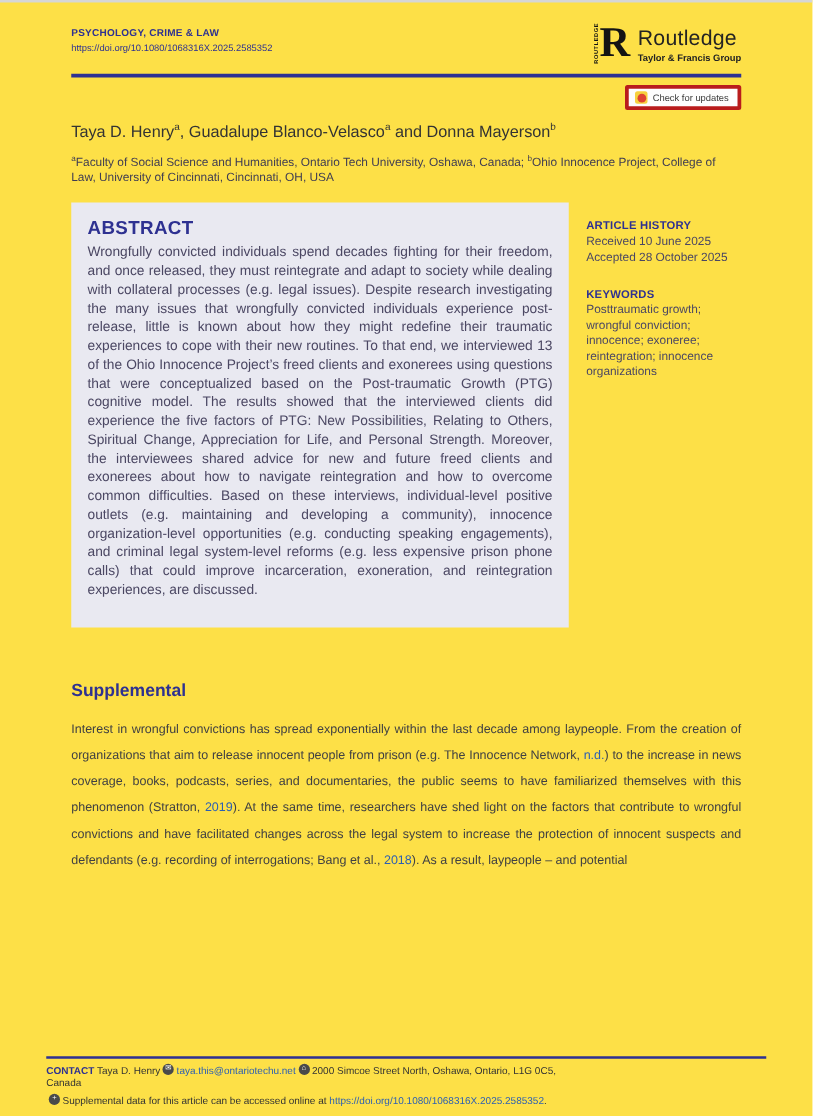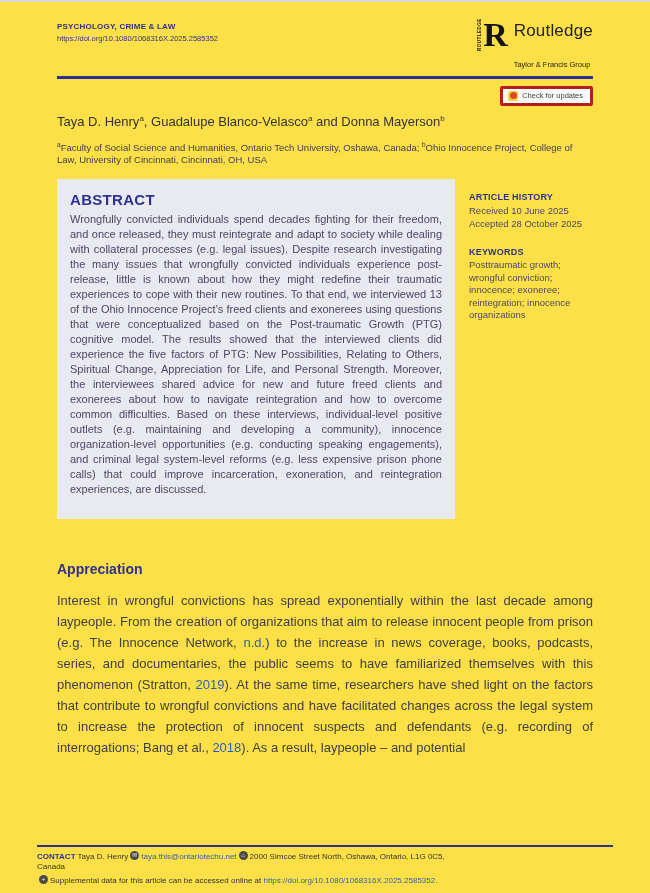--- a/index.html
+++ b/index.html
@@ -20,21 +20,21 @@
   .journal-doi  { font-size:7.5px; color:#2e3191; margin-top:3px; }
   .logo { display:flex; align-items:flex-start; margin-top:-4px; }
   .logo-vert {
     writing-mode:vertical-rl; transform:rotate(180deg);
     font-size:4.5px; letter-spacing:.5px; color:#111; font-weight:bold;
     height:34px; text-align:center; margin-right:1px;
   }
   .logo-r { font-family:"Liberation Serif", serif; font-size:34px; font-weight:bold; color:#141414; line-height:34px; }
   .logo-txt { margin-left:6px; padding-top:3px; }
   .logo-name { font-size:17px; color:#232323; letter-spacing:.2px; }
-  .logo-group { font-size:7.5px; color:#232323; margin-top:19px; }
+  .logo-group { font-size:7.5px; color:#232323; margin-top:1px;font-weight:bold; }
   .hdr-rule { height:3px; background:#2e3192; margin-top:7px; }
   .check-row { text-align:right; margin-top:6px; height:18px; }
   .check-badge {
     display:inline-flex; align-items:center; gap:4px;
     border:3px solid #b91c1c; border-radius:2px;
     background:#fdfdfd; padding:2px 7px 2px 5px;
     font-family:"Liberation Sans", sans-serif;
     font-size:7.5px; color:#3a3a3a; cursor:pointer;
   }
   .crossmark { width:10px; height:10px; border-radius:2px; background:#f7d13e;
@@ -50,21 +50,21 @@
   .abs-row { display:flex; margin-top:13px; }
   .abs-box { width:398px; background:#e9e9f1; padding:12px 13px 22px 13px; }
   .abs-head { font-size:15px; font-weight:bold; color:#2e3191; letter-spacing:.3px; }
   .abs-text { margin-top:4px; font-size:11px; line-height:15px; text-align:justify; color:#4b4763; }
   .meta-col { width:138px; padding-left:14px; font-size:9.5px; line-height:12.5px; color:#4b4763; padding-top:12px; }
   .meta-head { font-size:9px; font-weight:bold; color:#2e3191; letter-spacing:.2px; }
   .meta-head.kw { margin-top:15px; }
   .meta-val { margin-top:1px; }
   
   .sec-head { margin-top:42px; font-size:14px; font-weight:bold; color:#2e3191; }
-  .body-p { margin-top:13px; font-size:13px; line-height:21px; text-align:justify; color:#404042; }
+  .body-p { margin-top:13px; font-size:10px; line-height:21px; text-align:justify; color:#404042; }
   .cite-link { color:#2b5fb3; cursor:pointer; }
   
   .pfoot { position:absolute; left:37px; right:37px; bottom:7px; }
   .foot-rule { height:2px; background:#2e3192; margin-bottom:4px; }
   .foot-line { font-size:8px; line-height:10.5px; color:#333333; }
   .contact-label { font-weight:bold; color:#2e3191; }
   .foot-icon {
     display:inline-block; width:9px; height:9px; border-radius:50%;
     background:#4a4a4a; color:#ffffff; font-size:6px; line-height:9px;
     text-align:center; vertical-align:-1px; margin:0 2px; overflow:hidden;
@@ -114,21 +114,21 @@
     </div>
     <aside class="meta-col">
       <div class="meta-head">ARTICLE HISTORY</div>
       <div class="meta-val">Received 10 June 2025</div>
       <div class="meta-val">Accepted 28 October 2025</div>
       <div class="meta-head kw">KEYWORDS</div>
       <div class="meta-val">Posttraumatic growth; wrongful conviction; innocence; exoneree; reintegration; innocence organizations</div>
     </aside>
   </div>
 
-  <h2 class="sec-head">Appreciation</h2>
+  <h2 class="sec-head">Supplemental</h2>
 
   <p class="body-p"><span>Interest in wrongful convictions has spread exponentially within the last decade among laypeople. From the creation of organizations that aim to release innocent people from prison (e.g. The Innocence Network, </span><span class="cite-link">n.d.</span><span>) to the increase in news coverage, books, podcasts, series, and documentaries, the public seems to have familiarized themselves with this phenomenon (Stratton, </span><span class="cite-link">2019</span><span>). At the same time, researchers have shed light on the factors that contribute to wrongful convictions and have facilitated changes across the legal system to increase the protection of innocent suspects and defendants (e.g. recording of interrogations; Bang et al., </span><span class="cite-link">2018</span><span>). As a result, laypeople – and potential</span></p>
 
   <div class="pfoot">
     <div class="foot-rule"></div>
     <div class="foot-line"><span class="contact-label">CONTACT</span>
       <span>Taya D. Henry</span><span class="foot-icon">✉</span><span class="foot-link">taya.this@ontariotechu.net</span><span class="foot-icon">⌂</span><span>2000 Simcoe Street North, Oshawa, Ontario, L1G 0C5,</span><br><span>Canada</span></div>
     <div class="foot-line supp-line"><span class="foot-icon">+</span><span>Supplemental data for this article can be accessed online at </span><span class="foot-link">https://doi.org/10.1080/1068316X.2025.2585352</span><span>.</span></div>
   </div>
 

